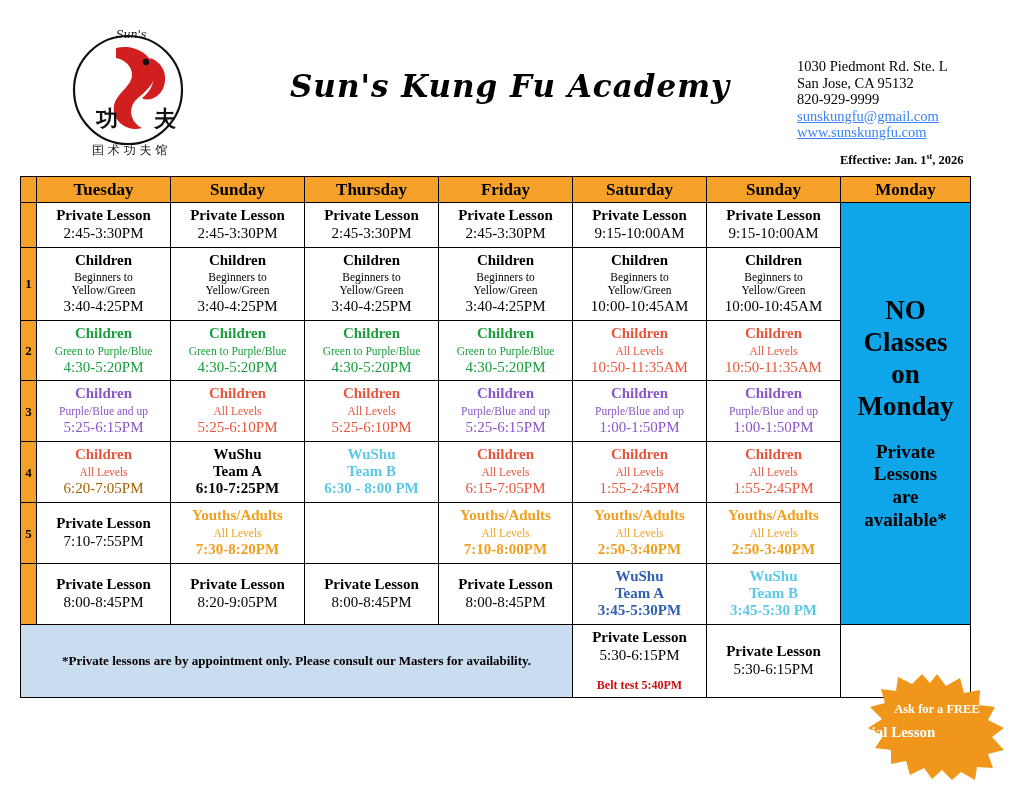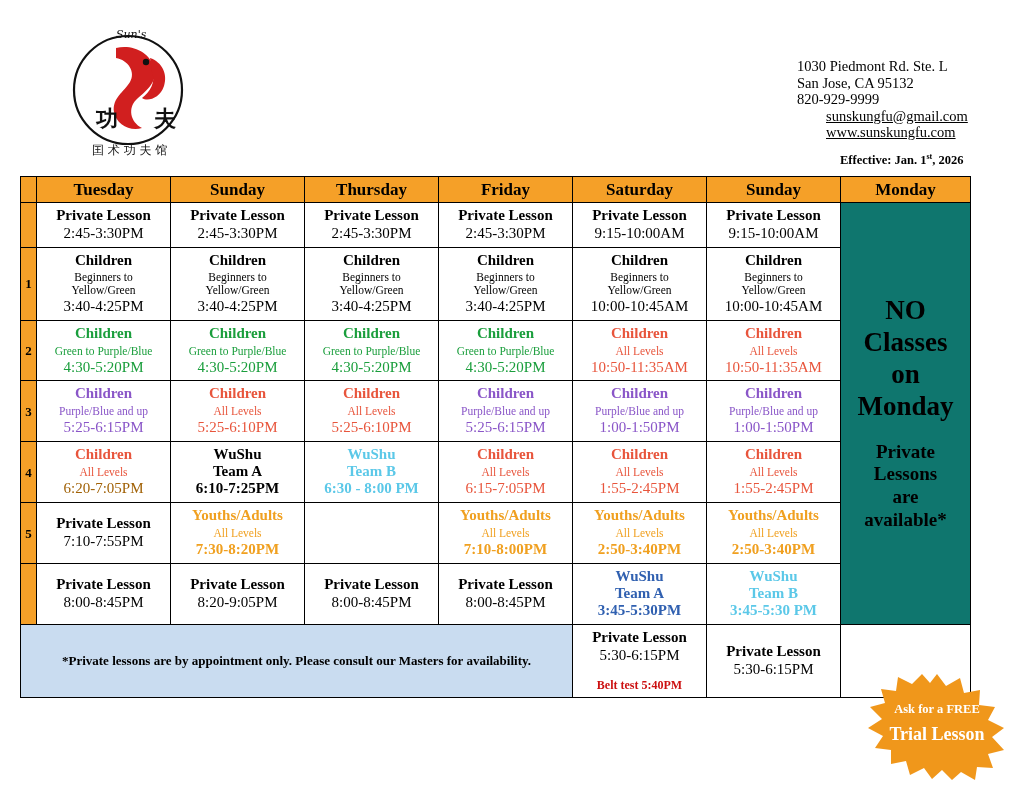--- a/index.html
+++ b/index.html
@@ -42,24 +42,23 @@
 
   .contact {
     position: absolute;
     left: 797px; top: 58px;
     font-family: "Liberation Serif", serif;
     font-size: 14.5px;
     line-height: 16.5px;
     color: #000;
   }
   .contact a, .contact .link {
-    color: #000000;
+    color: #3b82f6;
     text-decoration: underline;
     display: block;
-    margin-left: 29px;
   }
   .effective {
     position: absolute;
     left: 840px; top: 152px;
     font-family: "Liberation Serif", serif;
     font-weight: bold;
     font-size: 12.5px;
     color: #000;
   }
   .effective sup { font-size: 8px; vertical-align: super; margin-top: 26px; }
@@ -133,21 +132,21 @@
   .cell .small-note {
     font-family: "Liberation Serif", serif;
     font-weight: bold;
     font-size: 12px;
     color: #cc1111;
     margin-top: 15px;
   }
 
   
   td.monday {
-    background: #0f766e;
+    background: #0ea5e9;
     vertical-align: top;
     padding: 12px 4px;
   }
   .monday-text {
     font-family: "Liberation Serif", serif;
     font-weight: bold;
     font-size: 27px;
     line-height: 1.18;
     color: #000;
   }
@@ -185,24 +184,23 @@
     text-align: center;
     font-family: "Liberation Serif", serif;
     font-weight: bold;
     font-size: 12.5px;
     color: #ffffff;
   }
   .burst .label2 {
     position: absolute;
     left: 0; top: 52px;
     width: 162px;
-    text-align: center;
-    font-family: "Liberation Serif", serif;
-    font-weight: bold;
-    font-size: 18px;
+    font-family: "Liberation Serif", serif;
+    font-weight: bold;
+    font-size: 15px;
     color: #ffffff;
   }
 </style>
 </head>
 <body>
 
 <div id="page">
 
   <div class="header">
 
@@ -216,20 +214,21 @@
         <path d="M92 40 C104 44, 110 56, 106 68 C102 80, 90 84, 84 80 C92 74, 98 64, 94 54 Z" fill="#d11f1f"></path>
         <circle cx="88" cy="44" r="3.2" fill="#111"></circle>
 
         <text x="38" y="108" font-family="DejaVu Sans, sans-serif" font-size="22" font-weight="bold" fill="#111">功</text>
         <text x="96" y="108" font-family="DejaVu Sans, sans-serif" font-size="22" font-weight="bold" fill="#111">夫</text>
         <text x="34" y="136" font-family="DejaVu Sans, sans-serif" font-size="12" fill="#111">囯 术 功 夫 馆</text>
         <text x="58" y="20" font-family="DejaVu Serif, serif" font-style="italic" font-size="11" fill="#111">Sun's</text>
       </svg>
     </div>
 
+    <div class="school-title">Sun's Kung Fu Academy</div>
 
     <div class="contact">
       <div>1030 Piedmont Rd. Ste. L</div>
       <div>San Jose, CA 95132</div>
       <div>820-929-9999</div>
       <a class="link" href="#">sunskungfu@gmail.com</a>
       <a class="link" href="#">www.sunskungfu.com</a>
     </div>
 
     <div class="effective">

